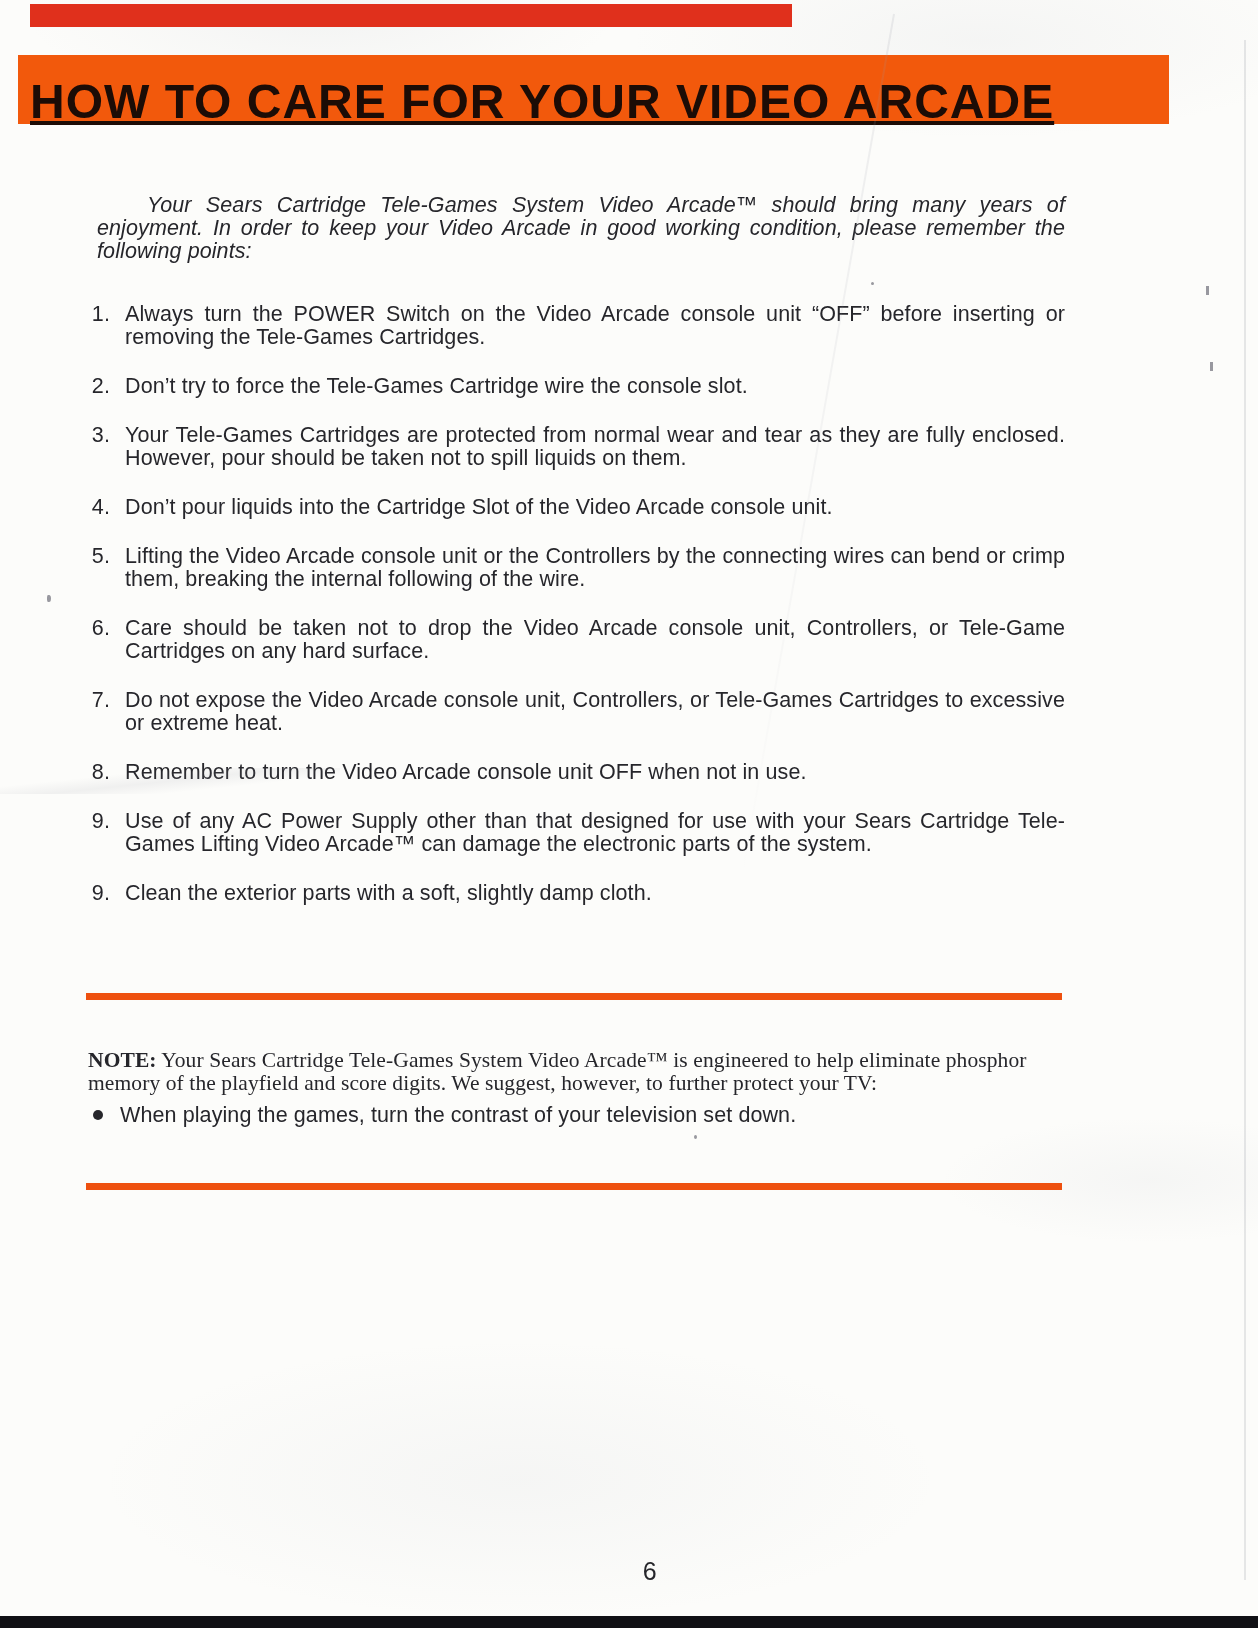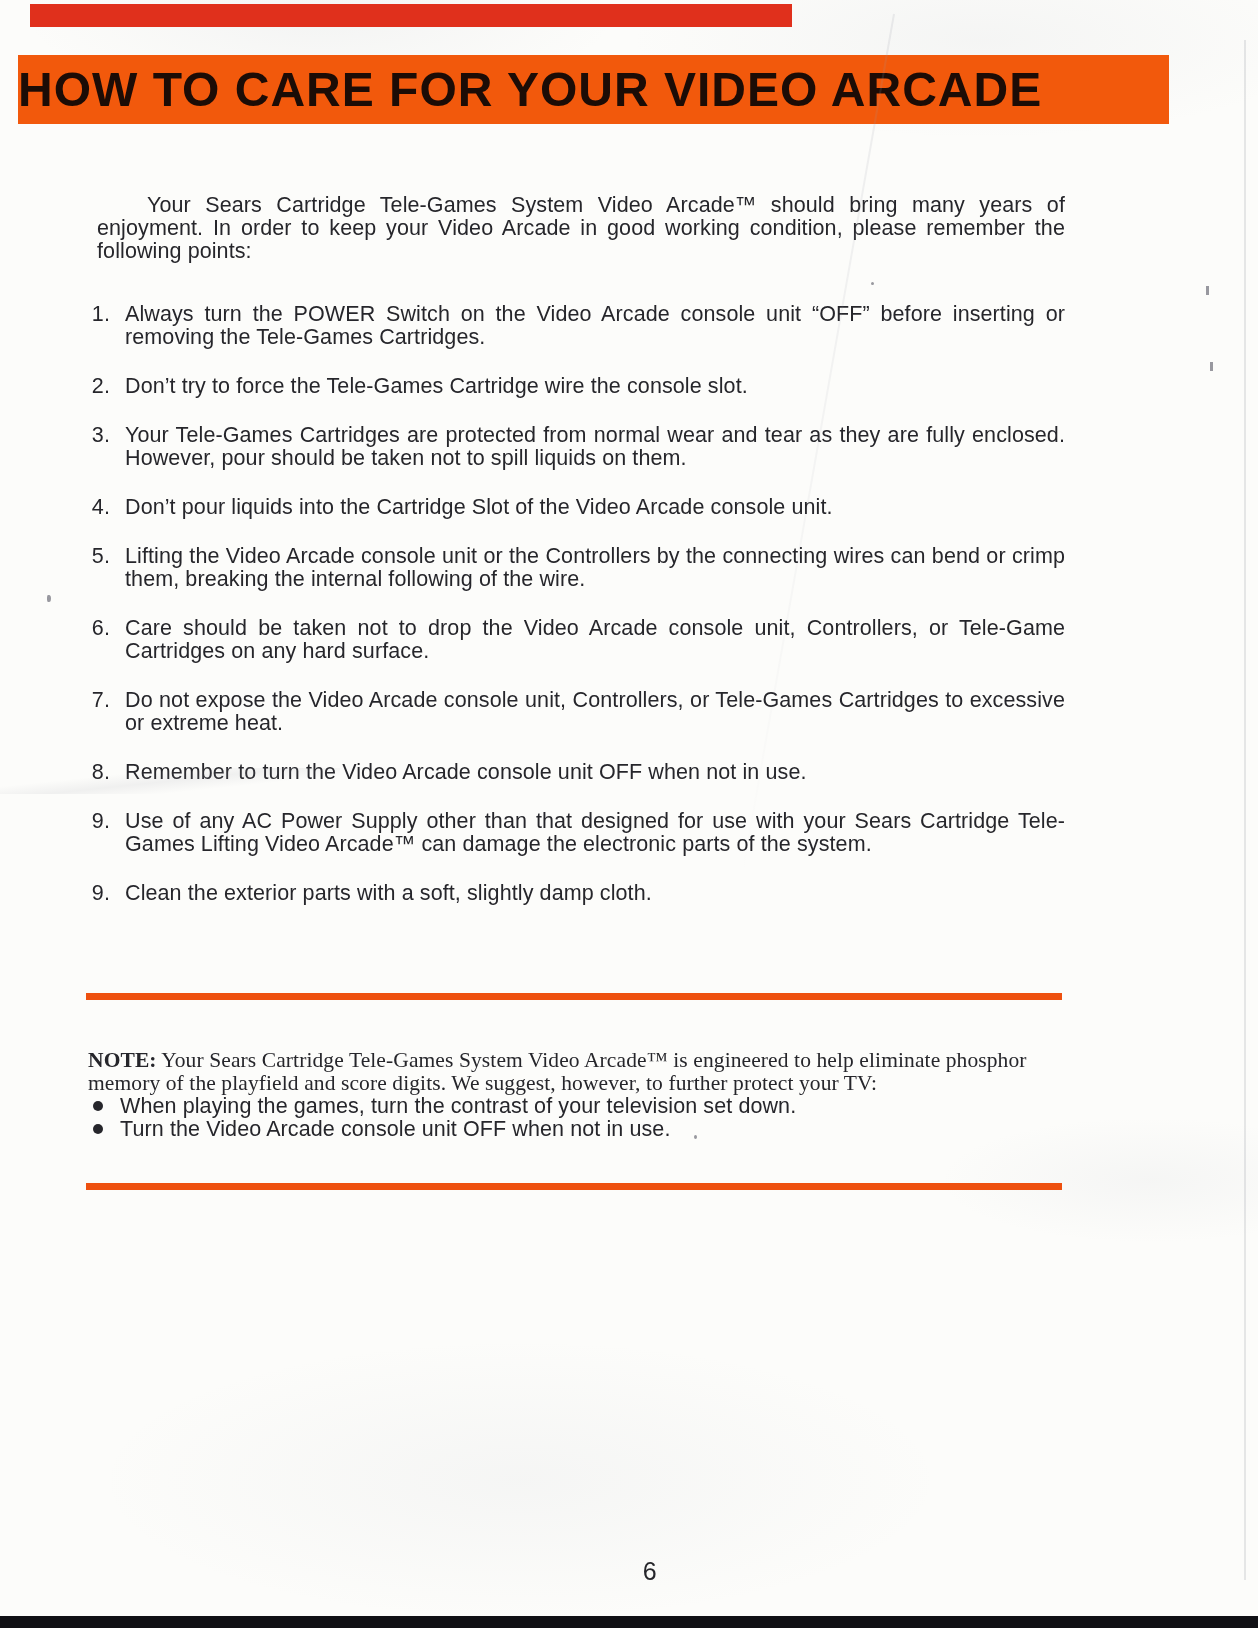--- a/index.html
+++ b/index.html
@@ -29,30 +29,32 @@
   }
   .strip-top{
     position:absolute;left:30px;top:4px;width:762px;height:23px;
     background:var(--strip-red);
   }
   .banner{
     position:absolute;left:18px;top:55px;width:1151px;height:69px;
     background:var(--banner-orange);
   }
   .banner h1{
-    margin:0;
+    margin:12px;
     font-size:48px;line-height:69px;font-weight:bold;
     letter-spacing:1px;color:var(--banner-ink);
     white-space:nowrap;
+    text-decoration:underline;
   }
   .intro{
     position:absolute;left:97px;top:194px;width:968px;
     font-size:21.5px;line-height:23px;letter-spacing:.1px;
     text-align:justify;text-indent:50px;
     margin:0;
+    font-style:italic;
   }
   .care-list{
     position:absolute;left:62px;top:303px;width:1003px;
   }
   .item{
     display:grid;grid-template-columns:48px 1fr;column-gap:15px;
     font-size:21.5px;line-height:23px;letter-spacing:.1px;
     margin-bottom:26px;
   }
   .item .num{text-align:right;}
@@ -62,21 +64,21 @@
     background:var(--rule-orange);
   }
   .rule.r1{top:993px;}
   .rule.r2{top:1183px;}
   .note{
     position:absolute;left:88px;top:1049px;width:980px;
     font-size:21.5px;line-height:23px;letter-spacing:.1px;
   }
   .note p{margin:0;font-family:Liberation Serif, serif;}
   .note .lbl{font-weight:bold;}
-  .note-bullets{}
+  .note-bullets{margin-top:9px;}
   .bullet-row{
     display:flex;align-items:baseline;line-height:23px;
   }
   .dot{
     flex:0 0 auto;width:10px;height:10px;border-radius:50%;
     background:var(--ink);
     margin-left:5px;margin-right:17px;
     position:relative;top:-2px;
   }
   .pagenum{
@@ -167,24 +169,20 @@
 
 <div class="rule r1"></div>
 
 <div class="note">
   <p><span class="lbl">NOTE:</span> <span>Your Sears Cartridge Tele-Games System Video Arcade™ is engineered to help eliminate phosphor memory of the playfield and score digits. We suggest, however, to further protect your TV:</span></p>
   <div class="note-bullets">
     <div class="bullet-row">
       <span class="dot"></span>
       <span>When playing the games, turn the contrast of your television set down.</span>
     </div>
-    <div class="bullet-row">
-      <span class="dot"></span>
-      <span>Turn the Video Arcade console unit OFF when not in use.</span>
-    </div>
   </div>
 </div>
 
 <div class="rule r2"></div>
 
 <div class="pagenum">6</div>
 
 <div class="bottom-bar"></div>
 
 <div class="crease1"></div>

